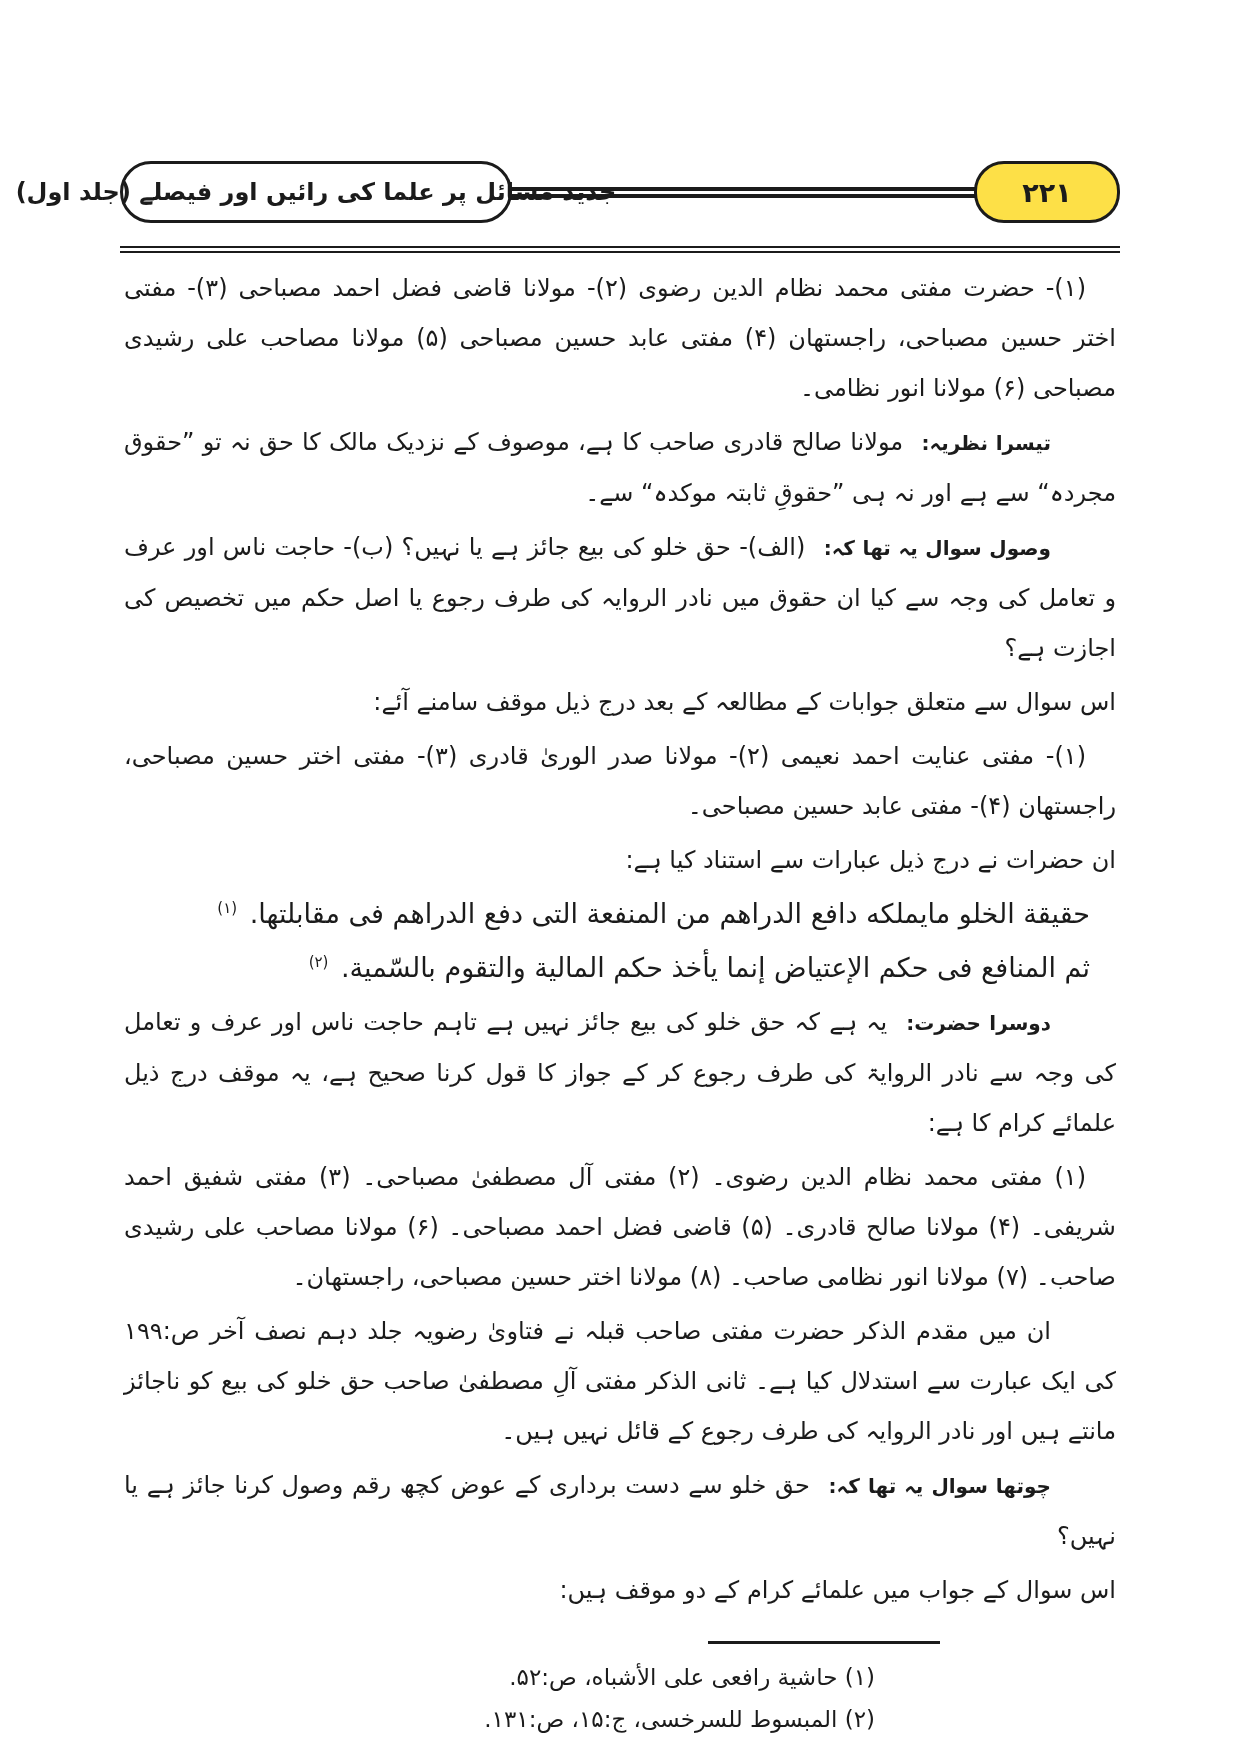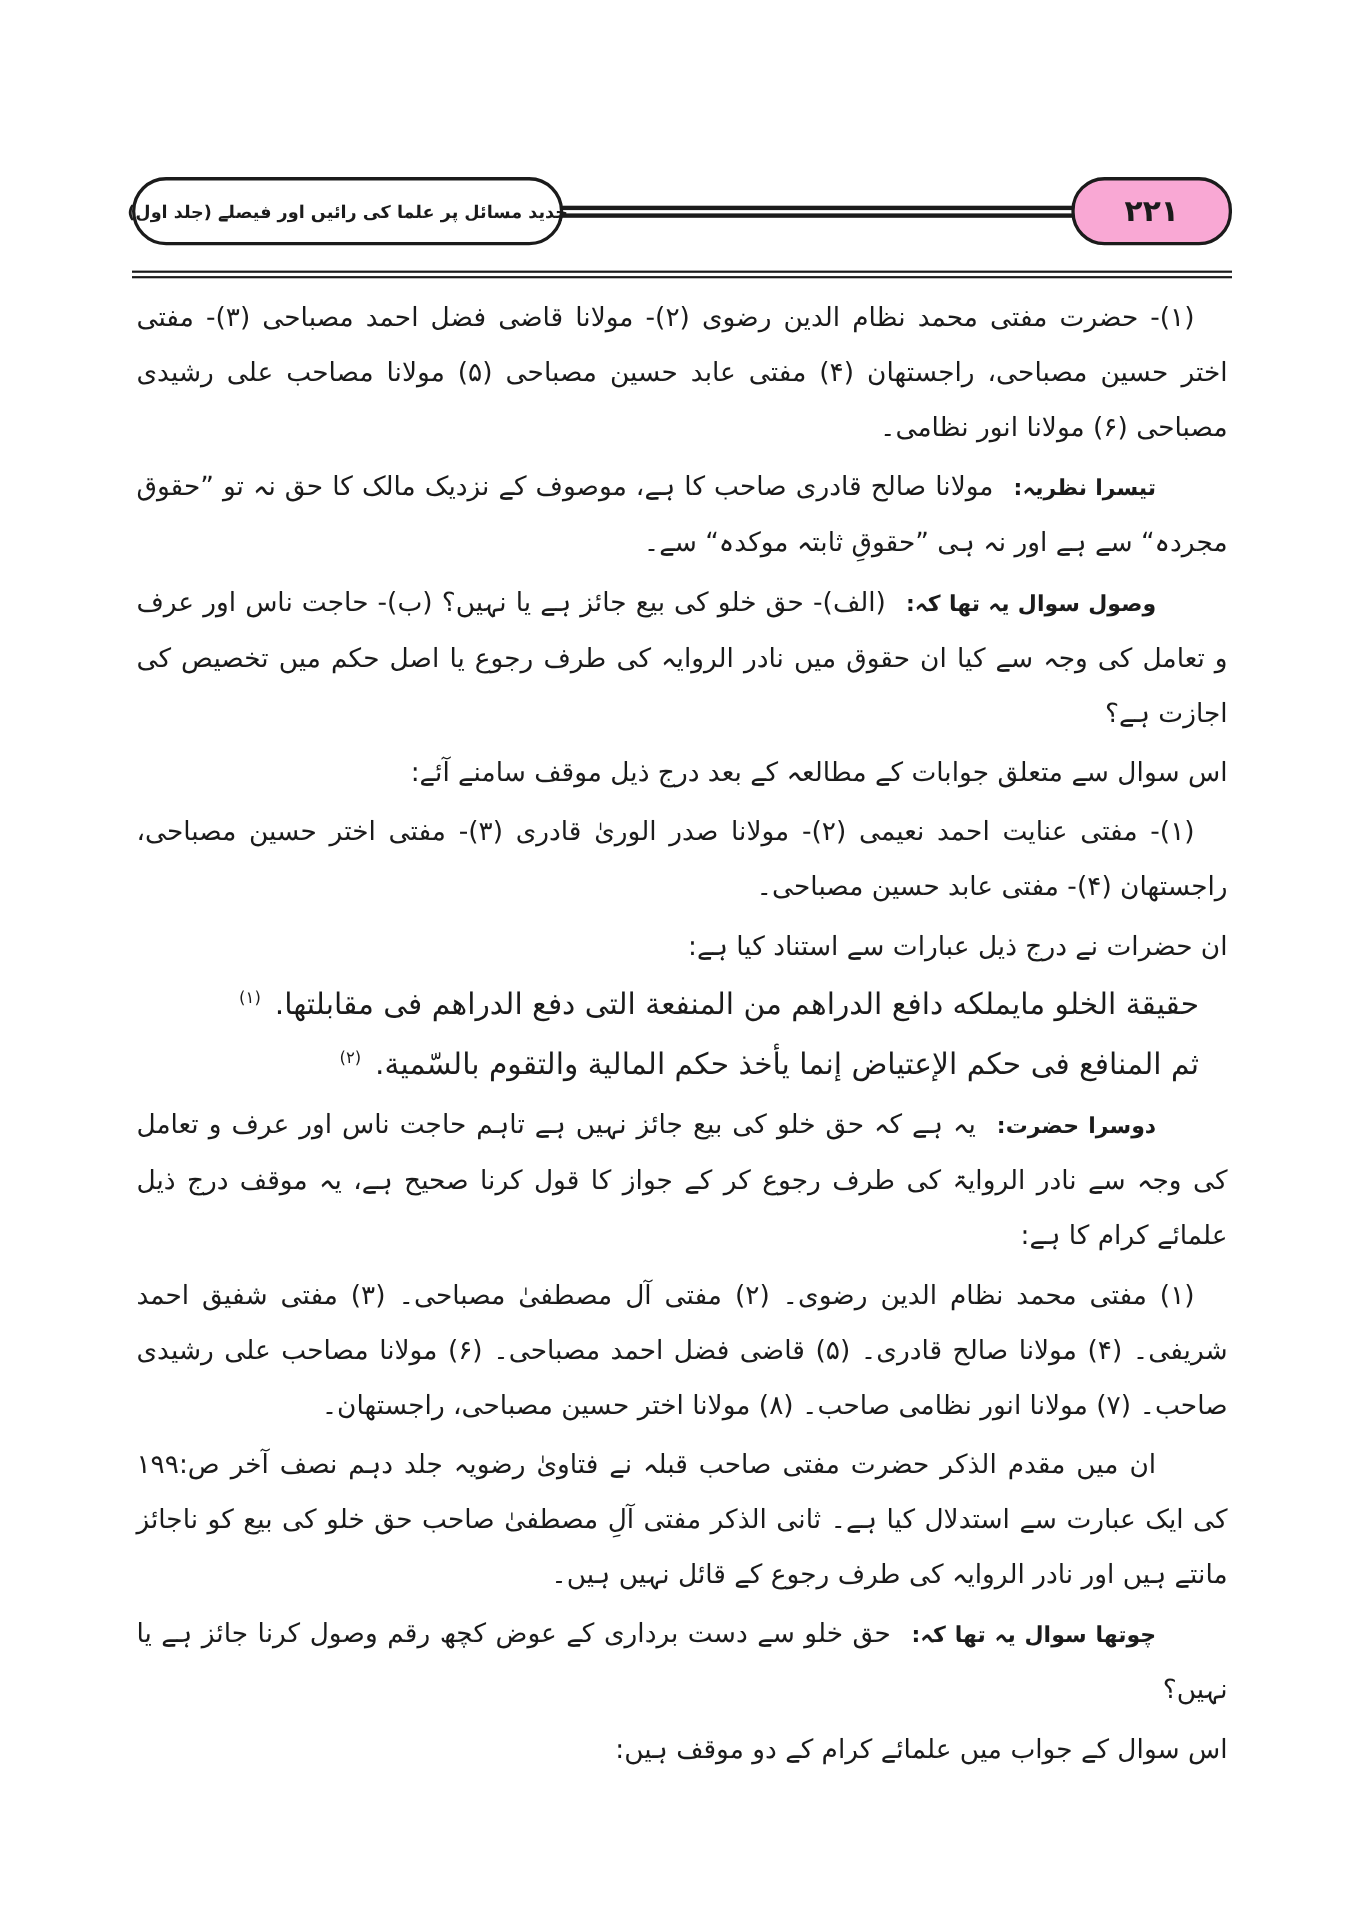--- a/index.html
+++ b/index.html
@@ -25,21 +25,21 @@
     display:flex;
     flex-direction:row-reverse; 
     align-items:center;
   }
   .pagenum-pill{
     flex:0 0 auto;
     width:140px;
     height:56px;
     border:3px solid #1b1b1b;
     border-radius:30px;
-    background:#f9a8d4;
+    background:#fde047;
     display:flex;
     align-items:center;
     justify-content:center;
     font-size:27px;
     font-weight:bold;
     z-index:2;
   }
   .header-connector{
     flex:1 1 auto;
     height:11px;
@@ -52,21 +52,21 @@
   .title-box{
     flex:0 0 auto;
     width:392px;
     height:62px;
     border:3px solid #1b1b1b;
     border-radius:31px;
     background:#fff;
     display:flex;
     align-items:center;
     justify-content:center;
-    font-size:16px;
+    font-size:24px;
     font-weight:bold;
     z-index:2;
     padding:10px 14px;
     box-sizing:border-box;
     white-space:nowrap;
   }
   
   .header-underline{
     margin:22px 120px 0 120px;
     height:7px;
@@ -182,14 +182,19 @@
 
     <p class="ind-md">
       <span class="h">چوتھا سوال یہ تھا کہ:</span>
       <span>حق خلو سے دست برداری کے عوض کچھ رقم وصول کرنا جائز ہے یا نہیں؟</span>
     </p>
 
     <p class="solo solo-b">اس سوال کے جواب میں علمائے کرام کے دو موقف ہیں:</p>
 
   </div>
 
+  <div class="footnotes">
+    <div class="fn-separator"></div>
+    <p class="fn-line">(۱) حاشیة رافعی علی الأشباه، ص:۵۲.</p>
+    <p class="fn-line">(۲) المبسوط للسرخسی، ج:۱۵، ص:۱۳۱.</p>
+  </div>
 
 </div>
 
 </body></html>

